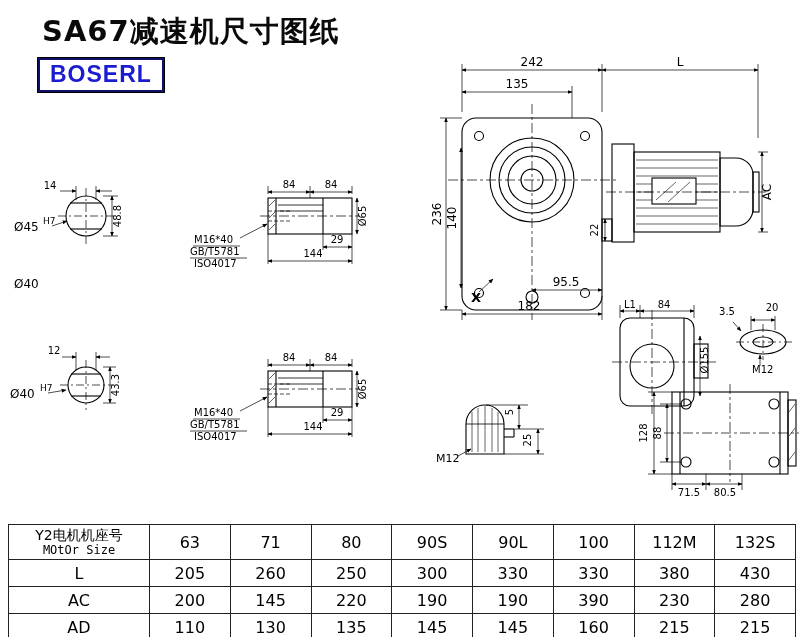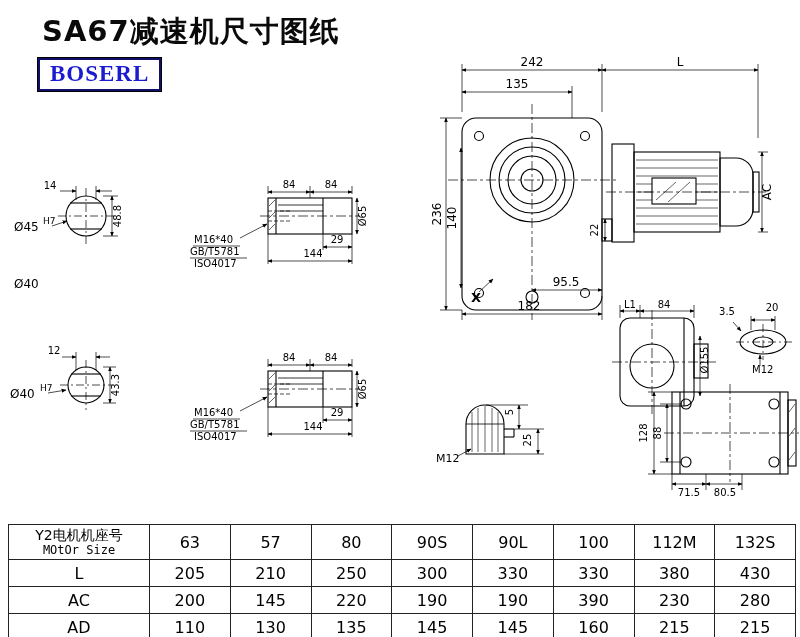--- a/index.html
+++ b/index.html
@@ -2,21 +2,21 @@
 <html><head>
 <meta charset="utf-8">
 <style>
   html,body{margin:0;padding:0;background:#fff;}
   #page{position:relative;width:800px;height:637px;background:#fff;overflow:hidden;
         font-family:"DejaVu Sans", sans-serif;color:#000;padding-left:24px;}
   #title{position:absolute;left:42px;top:12px;font-size:29px;font-weight:700;
          letter-spacing:1px;color:#0a0a0a;}
   #logo{position:absolute;left:38px;top:58px;border:2px solid #10106a;
         box-shadow:0 0 0 1px #000;background:#fff;padding:1px 10px 2px 10px;
-        font-family:Liberation Serif, serif;font-weight:700;font-size:23px;
+        font-family:Liberation Sans, sans-serif;font-weight:700;font-size:23px;
         color:#1b1bd0;letter-spacing:1px;}
   svg{position:absolute;left:0;top:0;}
   svg text{font-family:"DejaVu Sans", sans-serif;fill:#000;}
   .dim{font-size:12px;}
   .dims{font-size:10px;}
   .note{font-size:10px;}
   #tablewrap{position:absolute;left:8px;top:524px;width:788px;}
   table{border-collapse:collapse;table-layout:fixed;width:788px;}
   td{border:1px solid #222;text-align:center;vertical-align:middle;
      font-size:16px;padding:0;height:26px;}
@@ -343,32 +343,32 @@
 
   <div id="tablewrap">
     <table>
       <tbody>
           <tr class="hdr">
         <td class="first">
           <div class="hl1">Y2电机机座号</div>
           <div class="hl2">MOtOr Size</div>
         </td>
         <td>63</td>
-        <td>57</td>
+        <td>71</td>
         <td>80</td>
         <td>90S</td>
         <td>90L</td>
         <td>100</td>
         <td>112M</td>
         <td>132S</td>
       </tr>
       <tr>
         <td class="first">L</td>
         <td>205</td>
-        <td>210</td>
+        <td>260</td>
         <td>250</td>
         <td>300</td>
         <td>330</td>
         <td>330</td>
         <td>380</td>
         <td>430</td>
       </tr>
       <tr>
         <td class="first">AC</td>
         <td>200</td>

